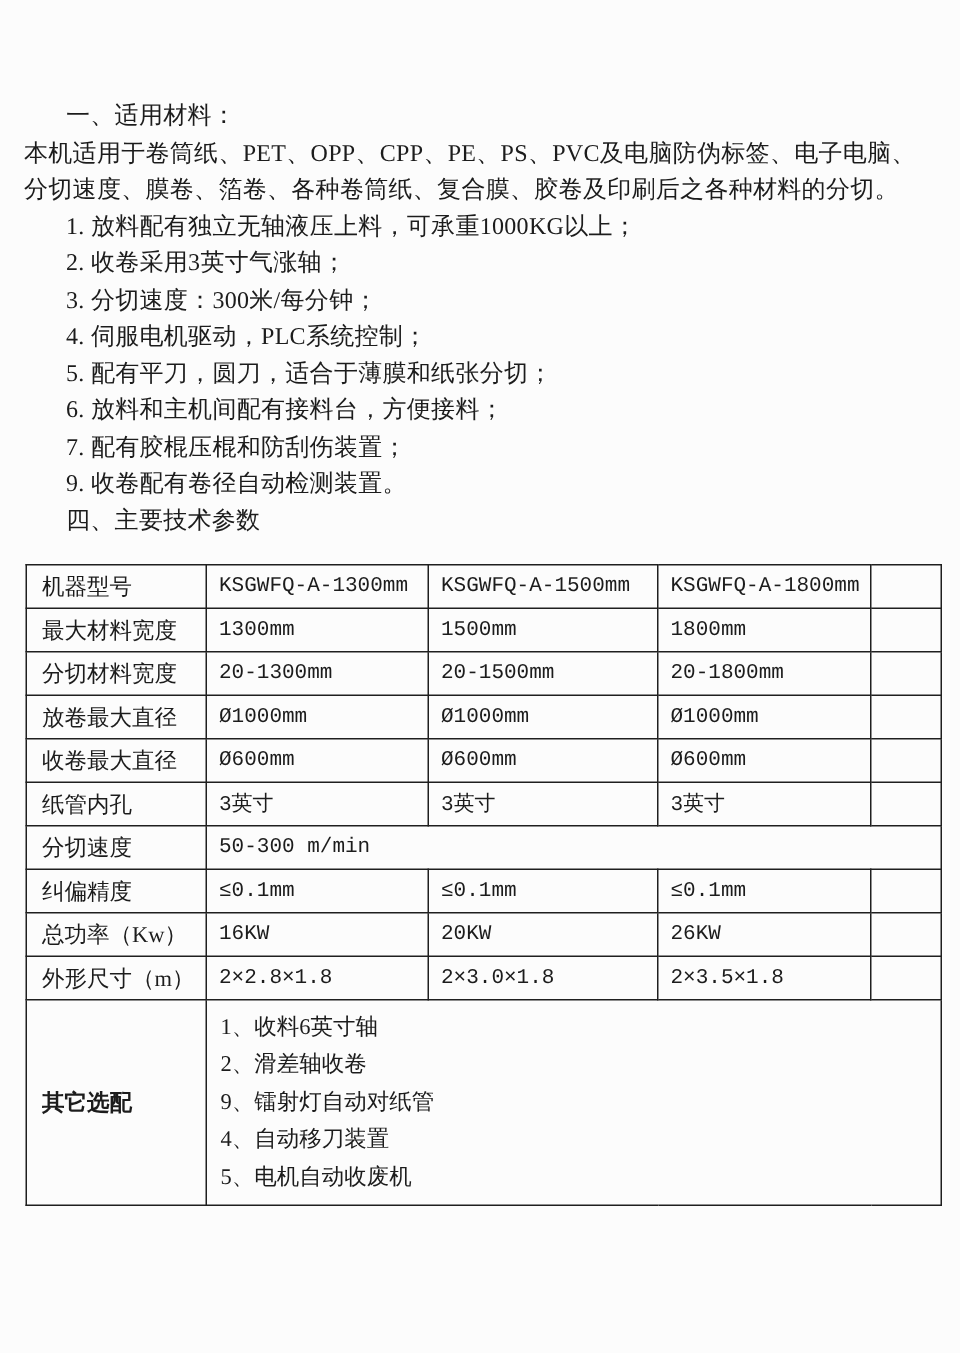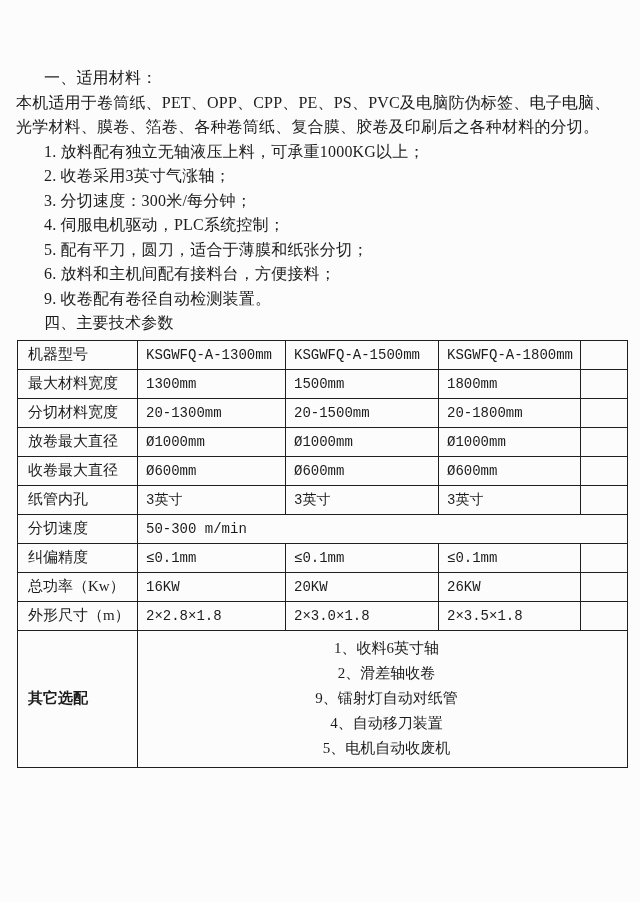--- a/index.html
+++ b/index.html
@@ -29,21 +29,21 @@
     white-space:nowrap;
     letter-spacing:0.2px;
   }
   .indented{
     padding-left:28px;
   }
   table.params{
     border-collapse:collapse;
     table-layout:fixed;
     width:610px;
-    margin:4px 0 0 1px;
+    margin:16px 0 0 1px;
   }
   table.params col.c0{width:120px;}
   table.params col.c1{width:148px;}
   table.params col.c2{width:153px;}
   table.params col.c3{width:142px;}
   table.params col.c4{width:47px;}
   table.params td{
     border:1px solid var(--line);
     vertical-align:middle;
     overflow:hidden;
@@ -58,42 +58,42 @@
     padding-left:8px;
     font-size:14px;
     font-family:Liberation Mono, monospace;
   }
   tr.options-row td.label-cell{
     height:137px;
     font-weight:bold;
   }
   td.options-cell{
     padding-left:9px;
-    text-align:center;
   }
   .option-line{
     font-size:15px;
     line-height:25px;
     white-space:nowrap;
   }
 </style>
 </head>
 <body>
 
 <div class="page">
   <p class="line indented">一、适用材料：</p>
   <p class="line">本机适用于卷筒纸、PET、OPP、CPP、PE、PS、PVC及电脑防伪标签、电子电脑、</p>
-  <p class="line">光学材料、膜卷、箔卷、各种卷筒纸、复合膜、胶卷及印刷后之各种材料的分切。</p>
+  <p class="line">分切速度、膜卷、箔卷、各种卷筒纸、复合膜、胶卷及印刷后之各种材料的分切。</p>
   <div id="features-list">
       <p class="line indented">1. 放料配有独立无轴液压上料，可承重1000KG以上；</p>
       <p class="line indented">2. 收卷采用3英寸气涨轴；</p>
       <p class="line indented">3. 分切速度：300米/每分钟；</p>
       <p class="line indented">4. 伺服电机驱动，PLC系统控制；</p>
       <p class="line indented">5. 配有平刀，圆刀，适合于薄膜和纸张分切；</p>
       <p class="line indented">6. 放料和主机间配有接料台，方便接料；</p>
+      <p class="line indented">7. 配有胶棍压棍和防刮伤装置；</p>
       <p class="line indented">9. 收卷配有卷径自动检测装置。</p>
     </div>
   <p class="line indented">四、主要技术参数</p>
 
   <table class="params">
     <colgroup>
       <col class="c0">
         <col class="c1">
         <col class="c2">
         <col class="c3">

